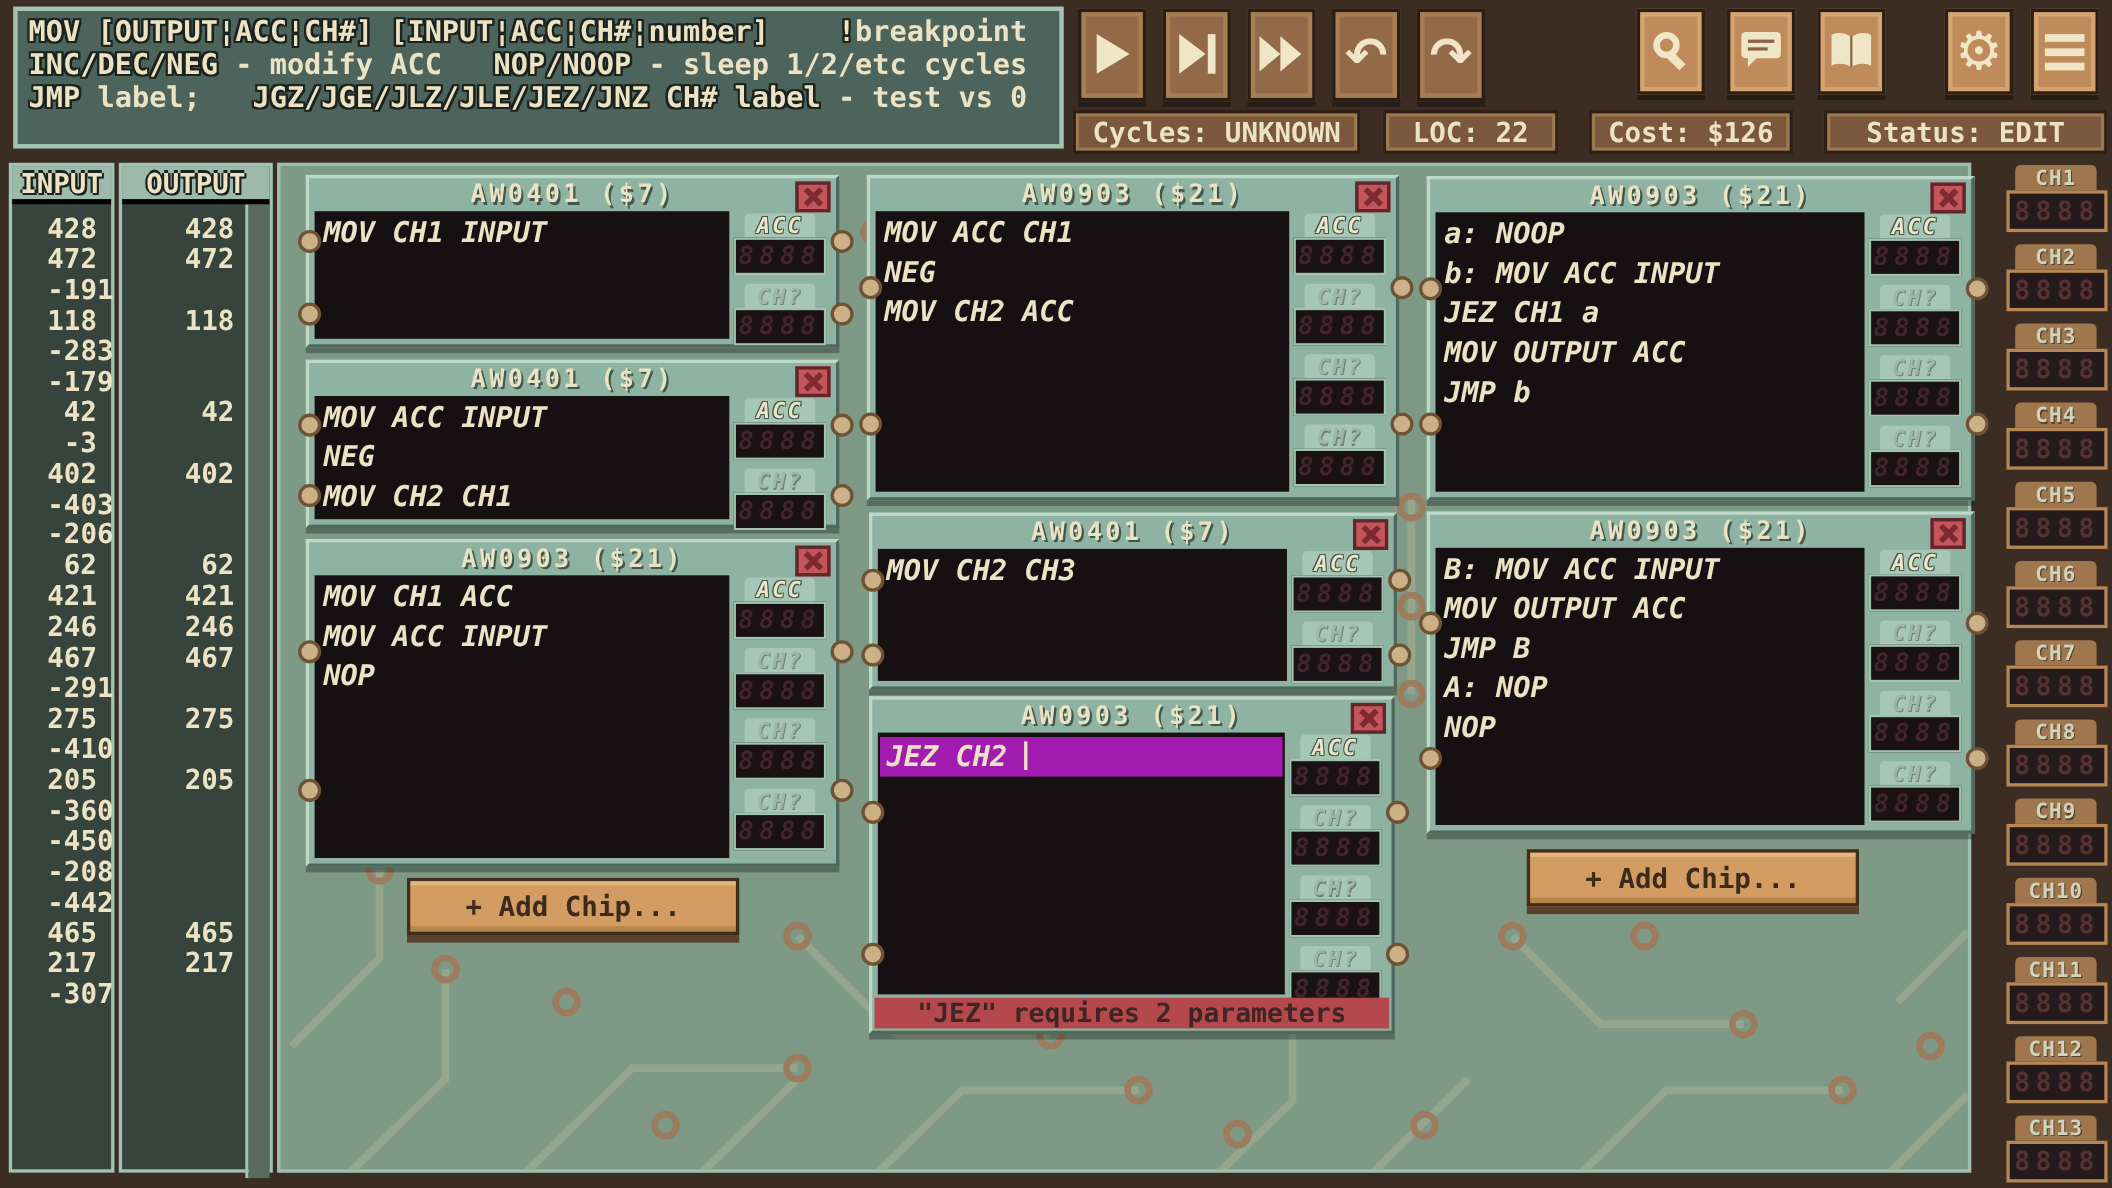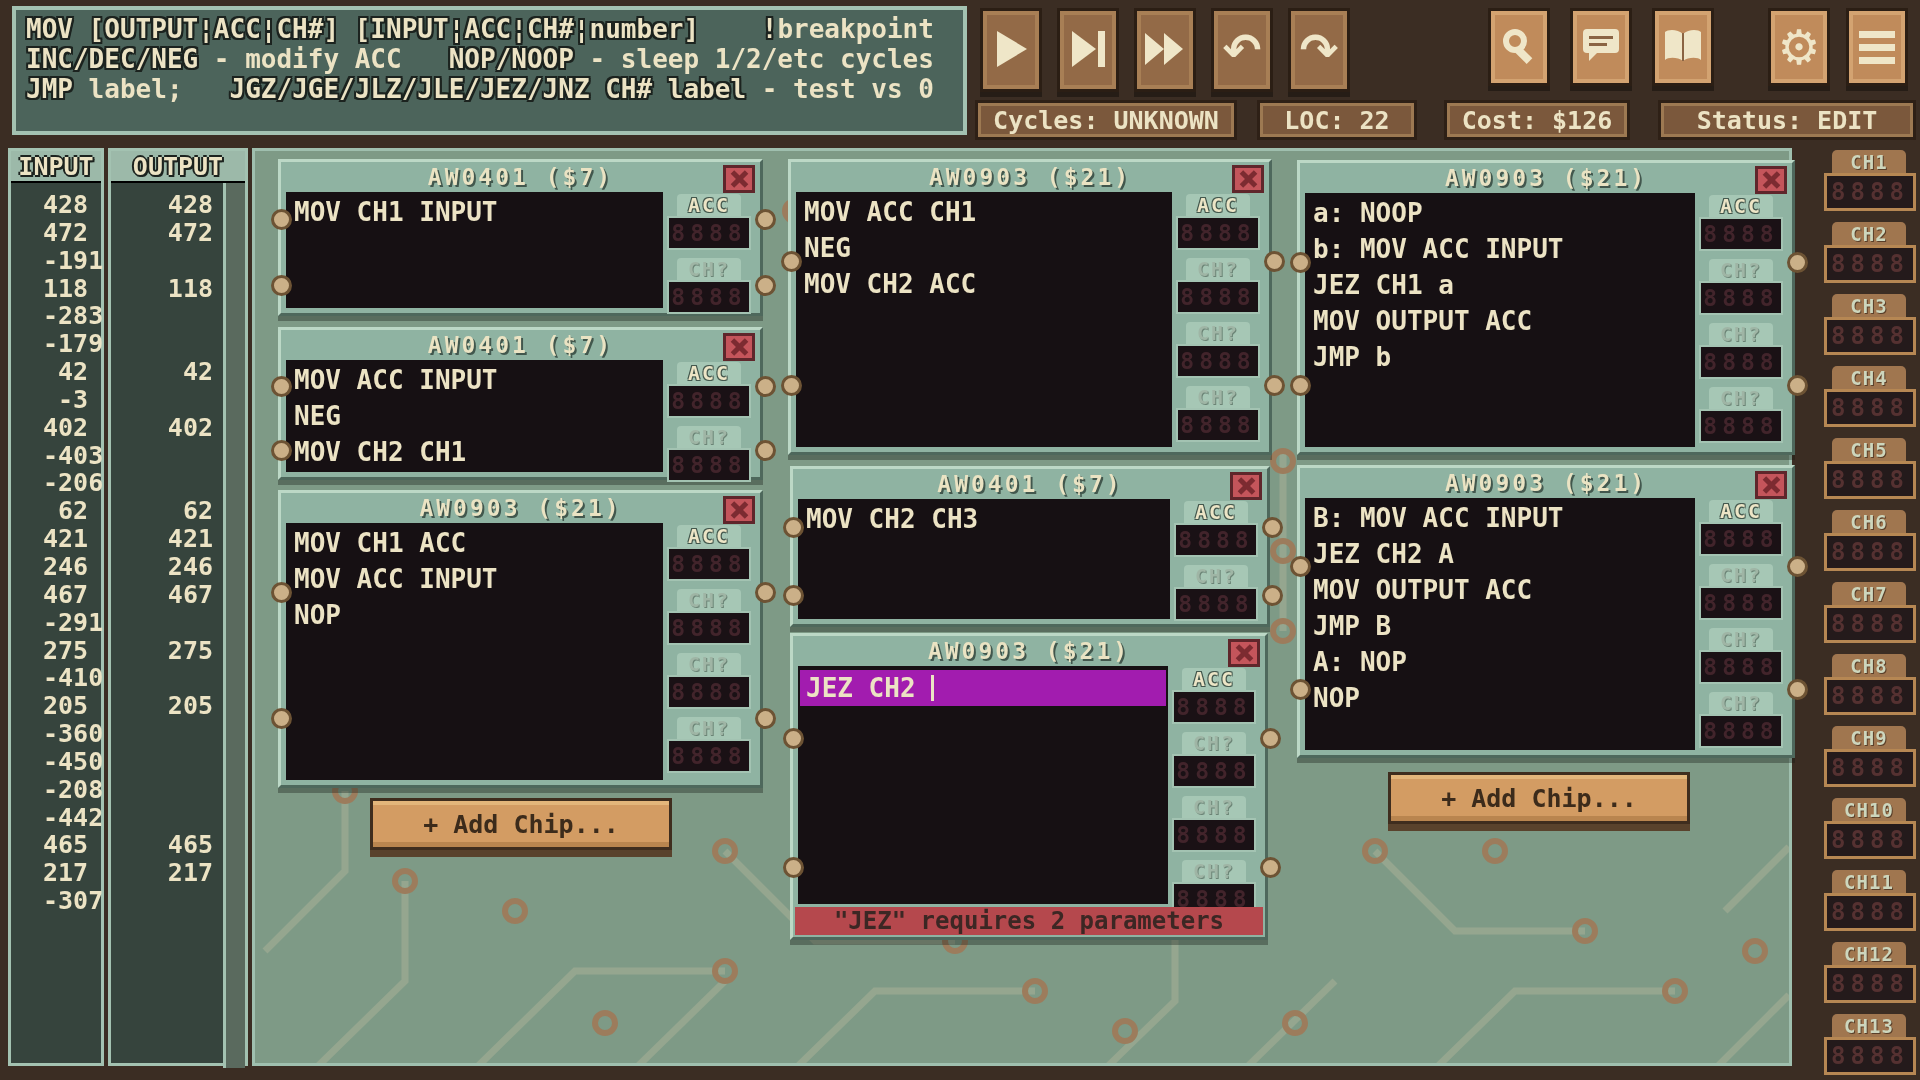--- a/index.html
+++ b/index.html
@@ -26,21 +26,21 @@
 
   
   .status-box{position:absolute;top:100px;height:40px;background:#7b583c;
     border:3px solid #2e2016;box-sizing:border-box;box-shadow:inset 0 0 0 3px #9d7952;
     color:#ece3c4;font-size:25px;font-weight:bold;display:flex;align-items:center;
     justify-content:center;white-space:pre;}
 
   
   .io-panel{position:absolute;top:148px;height:918px;background:#36443d;
     border:3px solid #a3c2b1;box-sizing:border-box;}
-  .io-header{height:30px;background:#9cb9a9;border-bottom:2px solid #000000;
+  .io-header{height:30px;background:#9cb9a9;border-bottom:5px solid #000000;
     display:flex;align-items:center;justify-content:center;
     font-size:25px;font-weight:bold;color:#ece3c4;
     text-shadow:2px 0 0 #1c231f,-2px 0 0 #1c231f,0 2px 0 #1c231f,0 -2px 0 #1c231f,2px 2px 0 #1c231f;}
   .io-rows{padding-top:8px;padding-left:32px;}
   .io-row{height:27.85px;font-size:25px;font-weight:bold;color:#ece3c4;
     text-align:right;line-height:27.85px;}
   .out-cols{display:flex;height:885px;}
   .out-val-col{width:80px;border-right:3px solid #a3c2b1;}
   .out-exp-col{flex:1;background:#5a6a5e;}
 
@@ -56,21 +56,21 @@
   .chip-title{height:30px;text-align:center;font-size:23px;font-weight:bold;
     color:#eae3c3;letter-spacing:3px;line-height:30px;white-space:pre;
     text-shadow:2px 2px 0 rgba(25,38,32,.65);}
   .chip-close{position:absolute;top:3px;right:5px;width:32px;height:28px;
     background:#c4555b;border:3px solid #5f262b;box-sizing:border-box;cursor:pointer;padding:0;}
   .x-icon{position:absolute;left:50%;top:50%;width:18px;height:18px;transform:translate(-50%,-50%);}
   .x-icon:before,.x-icon:after{content:"";position:absolute;left:7px;top:-1px;width:5px;height:20px;
     background:#7c2b31;}
   .x-icon:before{transform:rotate(45deg);}
   .x-icon:after{transform:rotate(-45deg);}
-  .chip-body{position:absolute;left:5px;right:5px;top:30px;bottom:5px;display:flex;}
+  .chip-body{position:absolute;left:5px;right:5px;top:30px;bottom:5px;display:flex;font-style:italic;}
   .chip-code{flex:1;background:#161013;padding:2px 0 0 8px;overflow:hidden;}
   .code-line{font-size:26px;font-weight:bold;color:#ece3c4;line-height:36px;white-space:pre;}
   .code-line.error-line{background:#a21caf;margin:2px 2px 0 -6px;padding-left:6px;}
   .cursor{display:inline-block;width:3px;height:26px;background:#ece3c4;vertical-align:-4px;}
   .chip-regs{width:92px;display:flex;flex-direction:column;align-items:center;padding-top:2px;}
   .reg{margin-bottom:8px;}
   .reg-label{width:64px;height:22px;margin:0 auto;background:#a6c7b5;border-radius:4px 4px 0 0;
     text-align:center;font-size:20px;font-weight:bold;line-height:22px;letter-spacing:2px;}
   .reg-label.acc{color:#ece5c6;text-shadow:1px 1px 0 #44584e,-1px -1px 0 #44584e,1px -1px 0 #44584e,-1px 1px 0 #44584e;}
   .reg-label.ch{color:#9fb5a5;text-shadow:1px 1px 0 rgba(50,65,55,.5);}
@@ -500,21 +500,20 @@
         <div class="pin" style="left: 487px; top: 212px;"></div>
       </div>
       <div class="chip" style="left: 1297px; top: 465px; width: 498px; height: 293px;">
         <div class="chip-title">AW0903 ($21)</div>
         <button class="chip-close">
           <span class="x-icon"></span>
         </button>
         <div class="chip-body">
           <div class="chip-code">
             <div class="code-line">B: MOV ACC INPUT</div>
-            <div class="code-line">JEZ CH2 A</div>
             <div class="code-line">MOV OUTPUT ACC</div>
             <div class="code-line">JMP B</div>
             <div class="code-line">A: NOP</div>
             <div class="code-line">NOP</div>
           </div>
           <div class="chip-regs">
             <div class="reg">
               <div class="reg-label acc">ACC</div>
               <div class="seg-display"><span>8888</span></div>
             </div>

